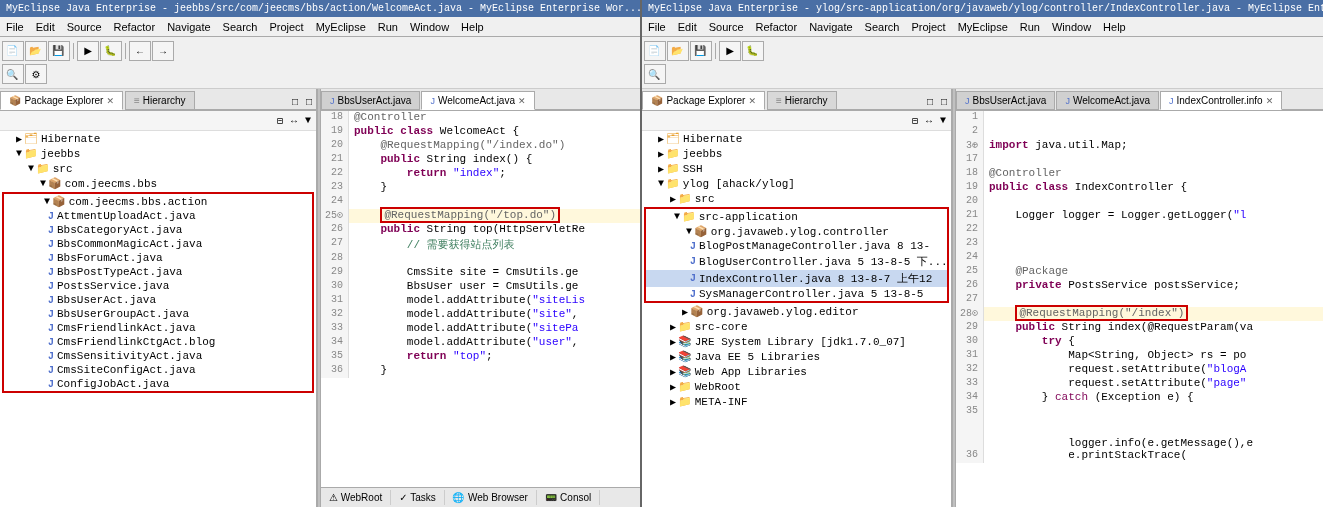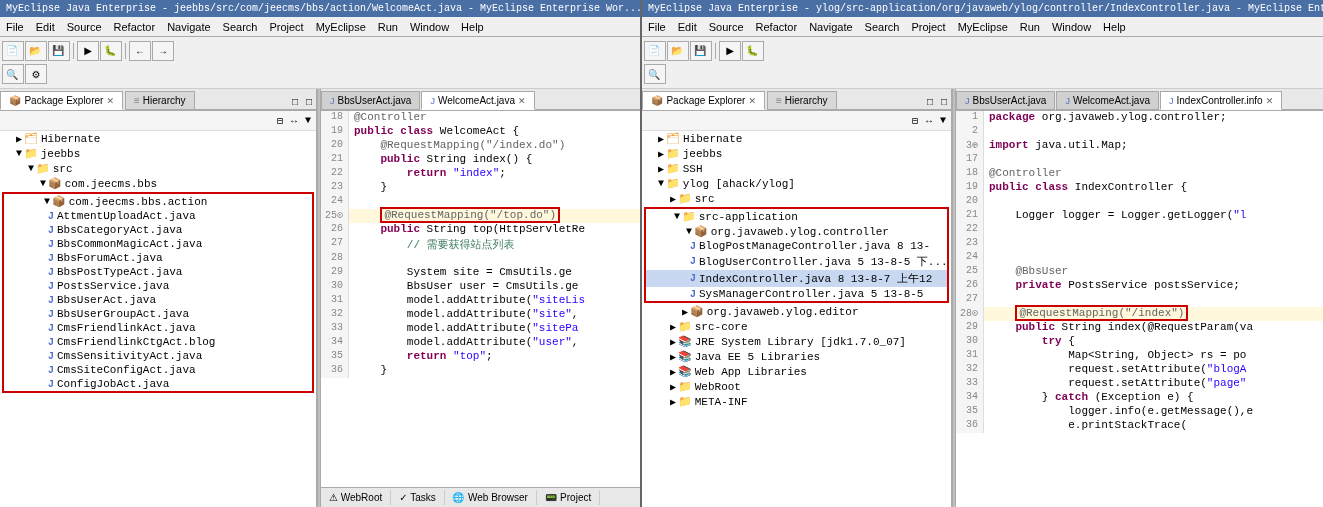--- a/index.html
+++ b/index.html
@@ -255,21 +255,21 @@
             <span style="width:28px;text-align:right;color:#888;padding-right:5px;font-size:10px;background:#f5f5f5;border-right:1px solid #ddd;">27</span>
             <span style="padding-left:5px;white-space:pre;">        <span style="color:#3f7f5f;">// 需要获得站点列表</span></span>
           </div>
 
           <div style="display:flex; min-height:14px;">
             <span style="width:28px;text-align:right;color:#888;padding-right:5px;font-size:10px;background:#f5f5f5;border-right:1px solid #ddd;">28</span>
           </div>
 
           <div style="display:flex; min-height:14px;">
             <span style="width:28px;text-align:right;color:#888;padding-right:5px;font-size:10px;background:#f5f5f5;border-right:1px solid #ddd;">29</span>
-            <span style="padding-left:5px;white-space:pre;">        System site = CmsUtils.ge</span>
+            <span style="padding-left:5px;white-space:pre;">        CmsSite site = CmsUtils.ge</span>
           </div>
 
           <div style="display:flex; min-height:14px;">
             <span style="width:28px;text-align:right;color:#888;padding-right:5px;font-size:10px;background:#f5f5f5;border-right:1px solid #ddd;">30</span>
             <span style="padding-left:5px;white-space:pre;">        BbsUser user = CmsUtils.ge</span>
           </div>
 
           <div style="display:flex; min-height:14px;">
             <span style="width:28px;text-align:right;color:#888;padding-right:5px;font-size:10px;background:#f5f5f5;border-right:1px solid #ddd;">31</span>
             <span style="padding-left:5px;white-space:pre;">        model.addAttribute(<span style="color:#2a00ff;">"siteLis</span></span>
@@ -299,21 +299,21 @@
             <span style="width:28px;text-align:right;color:#888;padding-right:5px;font-size:10px;background:#f5f5f5;border-right:1px solid #ddd;">36</span>
             <span style="padding-left:5px;white-space:pre;">    }</span>
           </div>
 
         </div>
 
         <div style="display:flex; background:#e8e8e8; border-top:1px solid #aaa; height:20px; align-items:center; font-family:Arial,sans-serif; font-size:10px;">
           <span style="padding:2px 8px; cursor:pointer; border-right:1px solid #ccc;">⚠ WebRoot</span>
           <span style="padding:2px 8px; cursor:pointer; border-right:1px solid #ccc;">✓ Tasks</span>
           <span style="padding:2px 8px; cursor:pointer; border-right:1px solid #ccc;">🌐 Web Browser</span>
-          <span style="padding:2px 8px; cursor:pointer; border-right:1px solid #ccc;">📟 Project</span>
+          <span style="padding:2px 8px; cursor:pointer; border-right:1px solid #ccc;">📟 Consol</span>
         </div>
 
       </div>
 
     </div>
 
   </div>
 
   <div style="width:3px; background:#888;"></div>
 
@@ -521,21 +521,20 @@
             <span>IndexController.info</span>
             <span style="font-size:9px;color:#666;">✕</span>
           </div>
           <div style="flex:1; border-bottom:1px solid #aaa;"></div>
         </div>
 
         <div style="flex:1; overflow:auto; background:white; font-family:'Courier New',monospace; font-size:11px;">
 
           <div style="display:flex; min-height:14px;">
             <span style="width:28px;text-align:right;color:#888;padding-right:5px;font-size:10px;background:#f5f5f5;border-right:1px solid #ddd;">1</span>
-            <span style="padding-left:5px;white-space:pre;"><span style="color:#7f0055;font-weight:bold;">package</span> org.javaweb.ylog.controller;</span>
           </div>
 
           <div style="display:flex; min-height:14px;">
             <span style="width:28px;text-align:right;color:#888;padding-right:5px;font-size:10px;background:#f5f5f5;border-right:1px solid #ddd;">2</span>
             <span style="padding-left:5px;white-space:pre;"> </span>
           </div>
 
           <div style="display:flex; min-height:14px;">
             <span style="width:28px;text-align:right;color:#888;padding-right:5px;font-size:10px;background:#f5f5f5;border-right:1px solid #ddd;">3⊕</span>
             <span style="padding-left:5px;white-space:pre;"><span style="color:#7f0055;font-weight:bold;">import</span> java.util.Map;</span>
@@ -575,21 +574,21 @@
             <span style="width:28px;text-align:right;color:#888;padding-right:5px;font-size:10px;background:#f5f5f5;border-right:1px solid #ddd;">23</span>
           </div>
 
           <div style="display:flex; min-height:14px;">
             <span style="width:28px;text-align:right;color:#888;padding-right:5px;font-size:10px;background:#f5f5f5;border-right:1px solid #ddd;">24</span>
             <span style="padding-left:5px;white-space:pre;"> </span>
           </div>
 
           <div style="display:flex; min-height:14px;">
             <span style="width:28px;text-align:right;color:#888;padding-right:5px;font-size:10px;background:#f5f5f5;border-right:1px solid #ddd;">25</span>
-            <span style="padding-left:5px;white-space:pre;">    <span style="color:#646464;">@BbsUser</span></span>
+            <span style="padding-left:5px;white-space:pre;">    <span style="color:#646464;">@Package</span></span>
           </div>
 
           <div style="display:flex; min-height:14px;">
             <span style="width:28px;text-align:right;color:#888;padding-right:5px;font-size:10px;background:#f5f5f5;border-right:1px solid #ddd;">26</span>
             <span style="padding-left:5px;white-space:pre;">    <span style="color:#7f0055;font-weight:bold;">private</span> PostsService postsService;</span>
           </div>
 
           <div style="display:flex; min-height:14px;">
             <span style="width:28px;text-align:right;color:#888;padding-right:5px;font-size:10px;background:#f5f5f5;border-right:1px solid #ddd;">27</span>
             <span style="padding-left:5px;white-space:pre;"> </span>
@@ -620,26 +619,26 @@
             <span style="padding-left:5px;white-space:pre;">            request.setAttribute(<span style="color:#2a00ff;">"blogA</span></span>
           </div>
 
           <div style="display:flex; min-height:14px;">
             <span style="width:28px;text-align:right;color:#888;padding-right:5px;font-size:10px;background:#f5f5f5;border-right:1px solid #ddd;">33</span>
             <span style="padding-left:5px;white-space:pre;">            request.setAttribute(<span style="color:#2a00ff;">"page"</span></span>
           </div>
 
           <div style="display:flex; min-height:14px;">
             <span style="width:28px;text-align:right;color:#888;padding-right:5px;font-size:10px;background:#f5f5f5;border-right:1px solid #ddd;">34</span>
-            <span style="padding-left:5px;white-space:pre;">        } <span style="color:#7f0055;font-weight:bold;">catch</span> (Exception e) {</span>
+            <span style="padding-left:5px;white-space:pre;">        } <span style="color:#7f0055;font-weight:normal;">catch</span> (Exception e) {</span>
           </div>
 
           <div style="display:flex; min-height:14px;">
             <span style="width:28px;text-align:right;color:#888;padding-right:5px;font-size:10px;background:#f5f5f5;border-right:1px solid #ddd;">35</span>
-            <span style="padding-left:5px;white-space:pre;">            logger.info(e.getMessage(),e</span>
+            <span style="padding-left:5px;white-space:pre;margin-top:32px;">            logger.info(e.getMessage(),e</span>
           </div>
 
           <div style="display:flex; min-height:14px;">
             <span style="width:28px;text-align:right;color:#888;padding-right:5px;font-size:10px;background:#f5f5f5;border-right:1px solid #ddd;">36</span>
             <span style="padding-left:5px;white-space:pre;">            e.printStackTrace(</span>
           </div>
 
         </div>
 
       </div>

